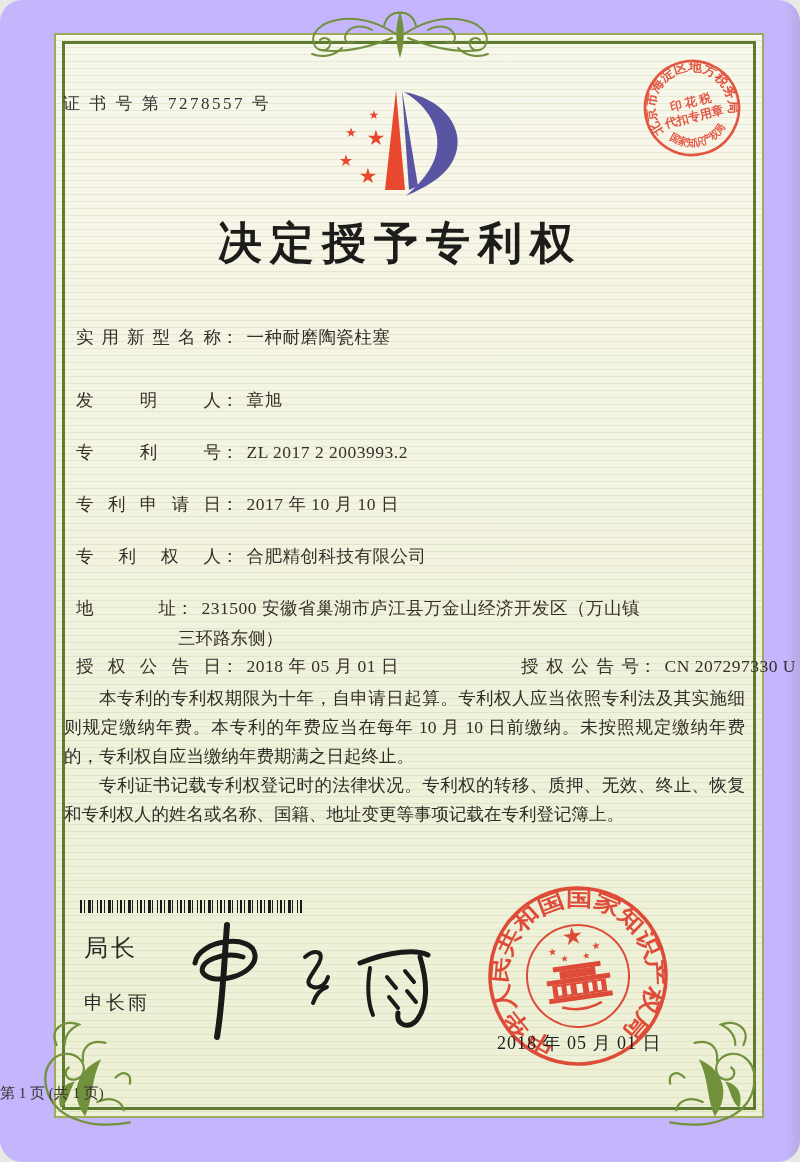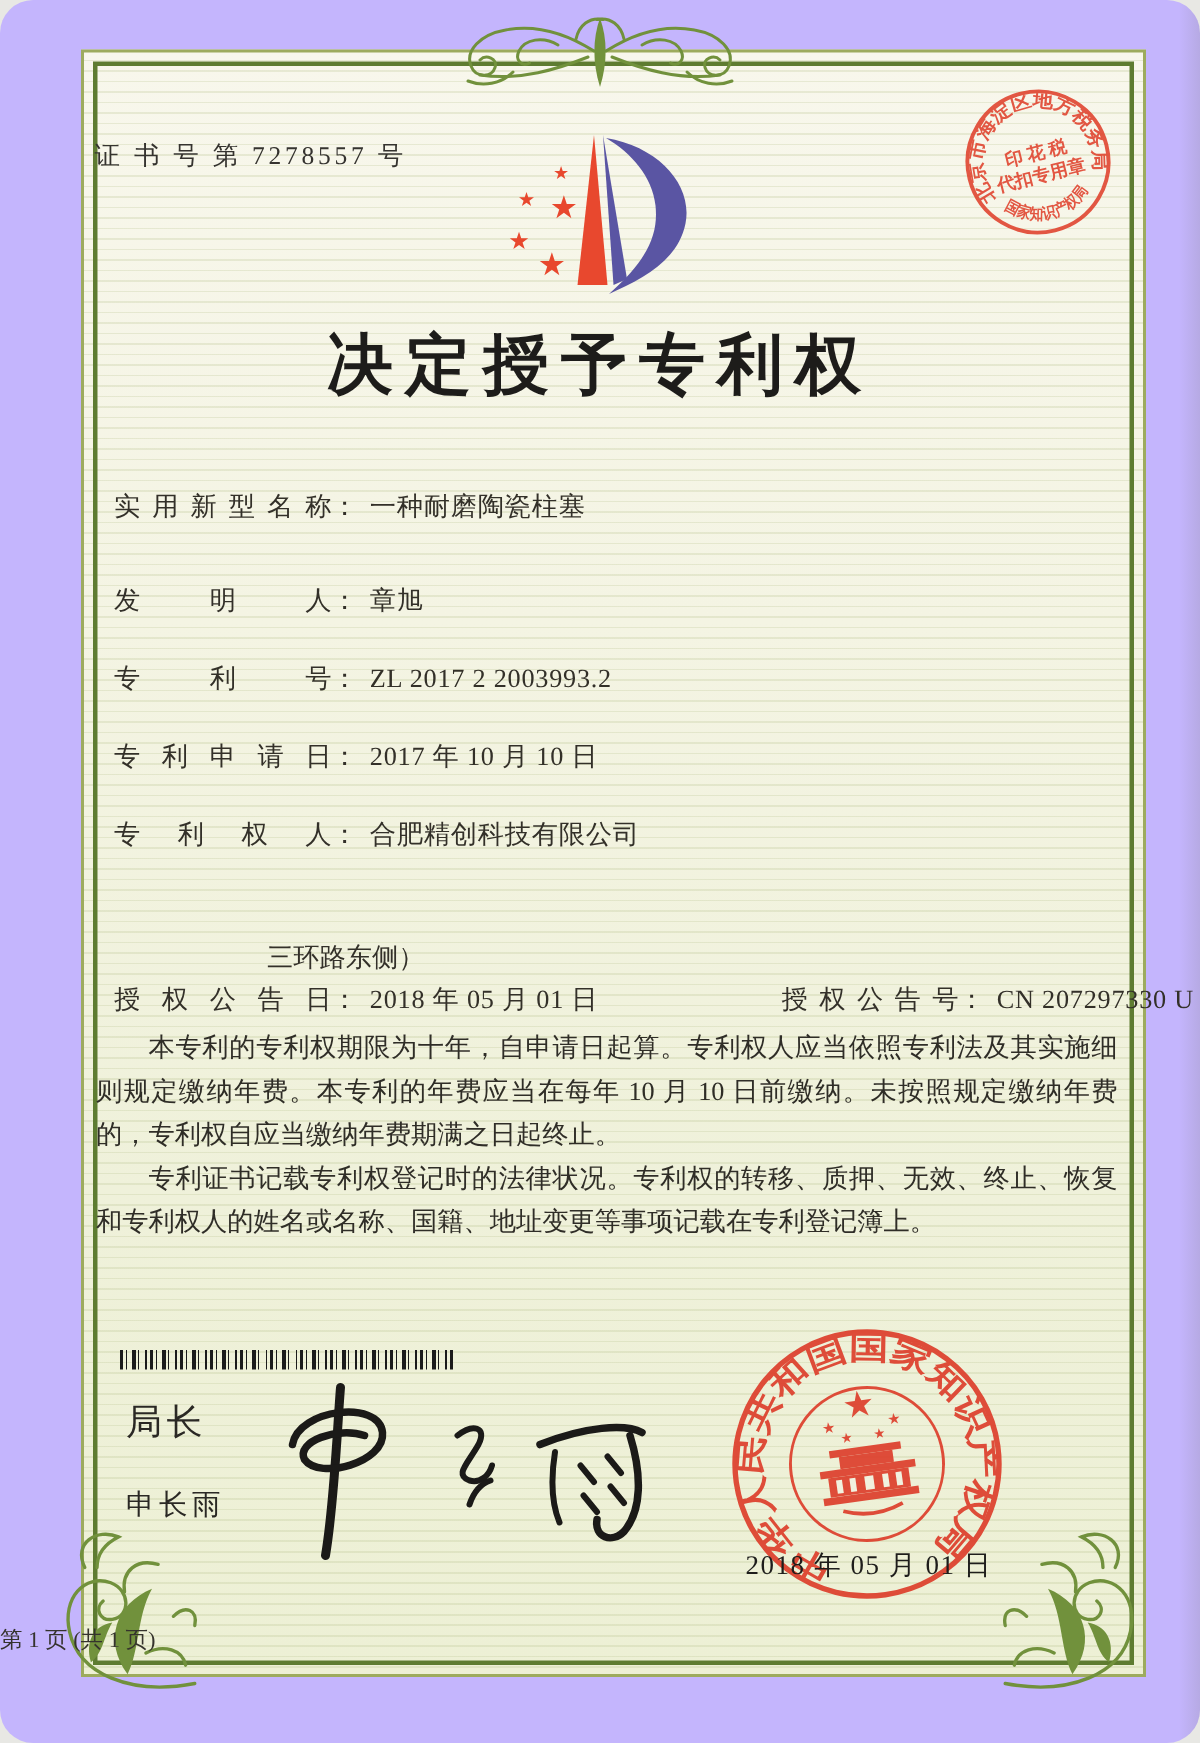--- a/index.html
+++ b/index.html
@@ -139,20 +139,23 @@
   </div>
   <div class="frow" style="top:440px">
     <span class="flabel">专利号</span><span class="fcolon">：</span><span class="fvalue">ZL 2017 2 2003993.2</span>
   </div>
   <div class="frow" style="top:492px">
     <span class="flabel">专利申请日</span><span class="fcolon">：</span><span class="fvalue">2017 年 10 月 10 日</span>
   </div>
   <div class="frow" style="top:544px">
     <span class="flabel">专利权人</span><span class="fcolon">：</span><span class="fvalue">合肥精创科技有限公司</span>
   </div>
+  <div class="frow addr" style="top:596px">
+    <span class="flabel">地址</span><span class="fcolon">：</span><span class="fvalue">231500 安徽省巢湖市庐江县万金山经济开发区（万山镇</span>
+  </div>
   <div class="addr2">三环路东侧）</div>
   <div class="frow" style="top:654px">
     <span class="flabel">授权公告日</span><span class="fcolon">：</span><span class="fvalue">2018 年 05 月 01 日</span>
     <span class="fright">
       <span class="flabel">授权公告号</span><span class="fcolon">：</span><span class="fvalue">CN 207297330 U</span>
     </span>
   </div>
 
   <div class="paras">
     <p>本专利的专利权期限为十年，自申请日起算。专利权人应当依照专利法及其实施细则规定缴纳年费。本专利的年费应当在每年 10 月 10 日前缴纳。未按照规定缴纳年费的，专利权自应当缴纳年费期满之日起终止。</p>

